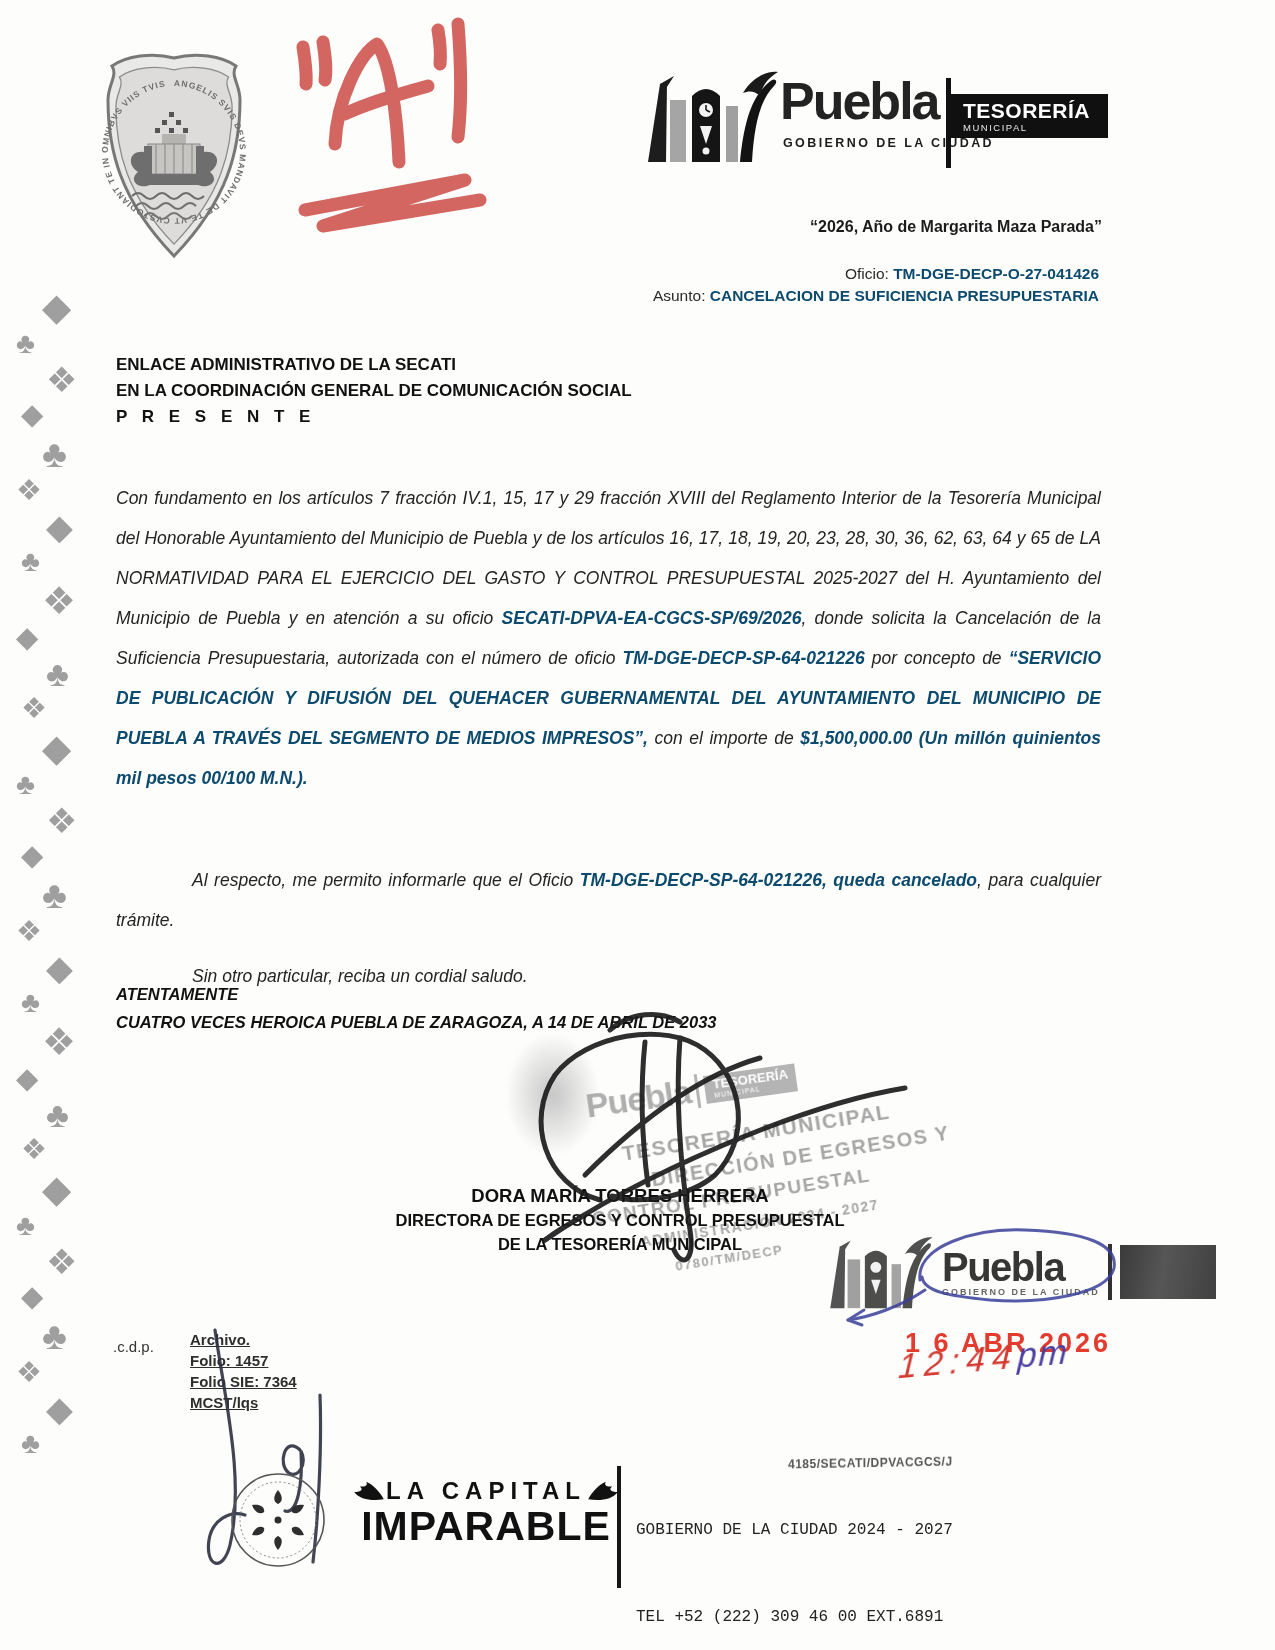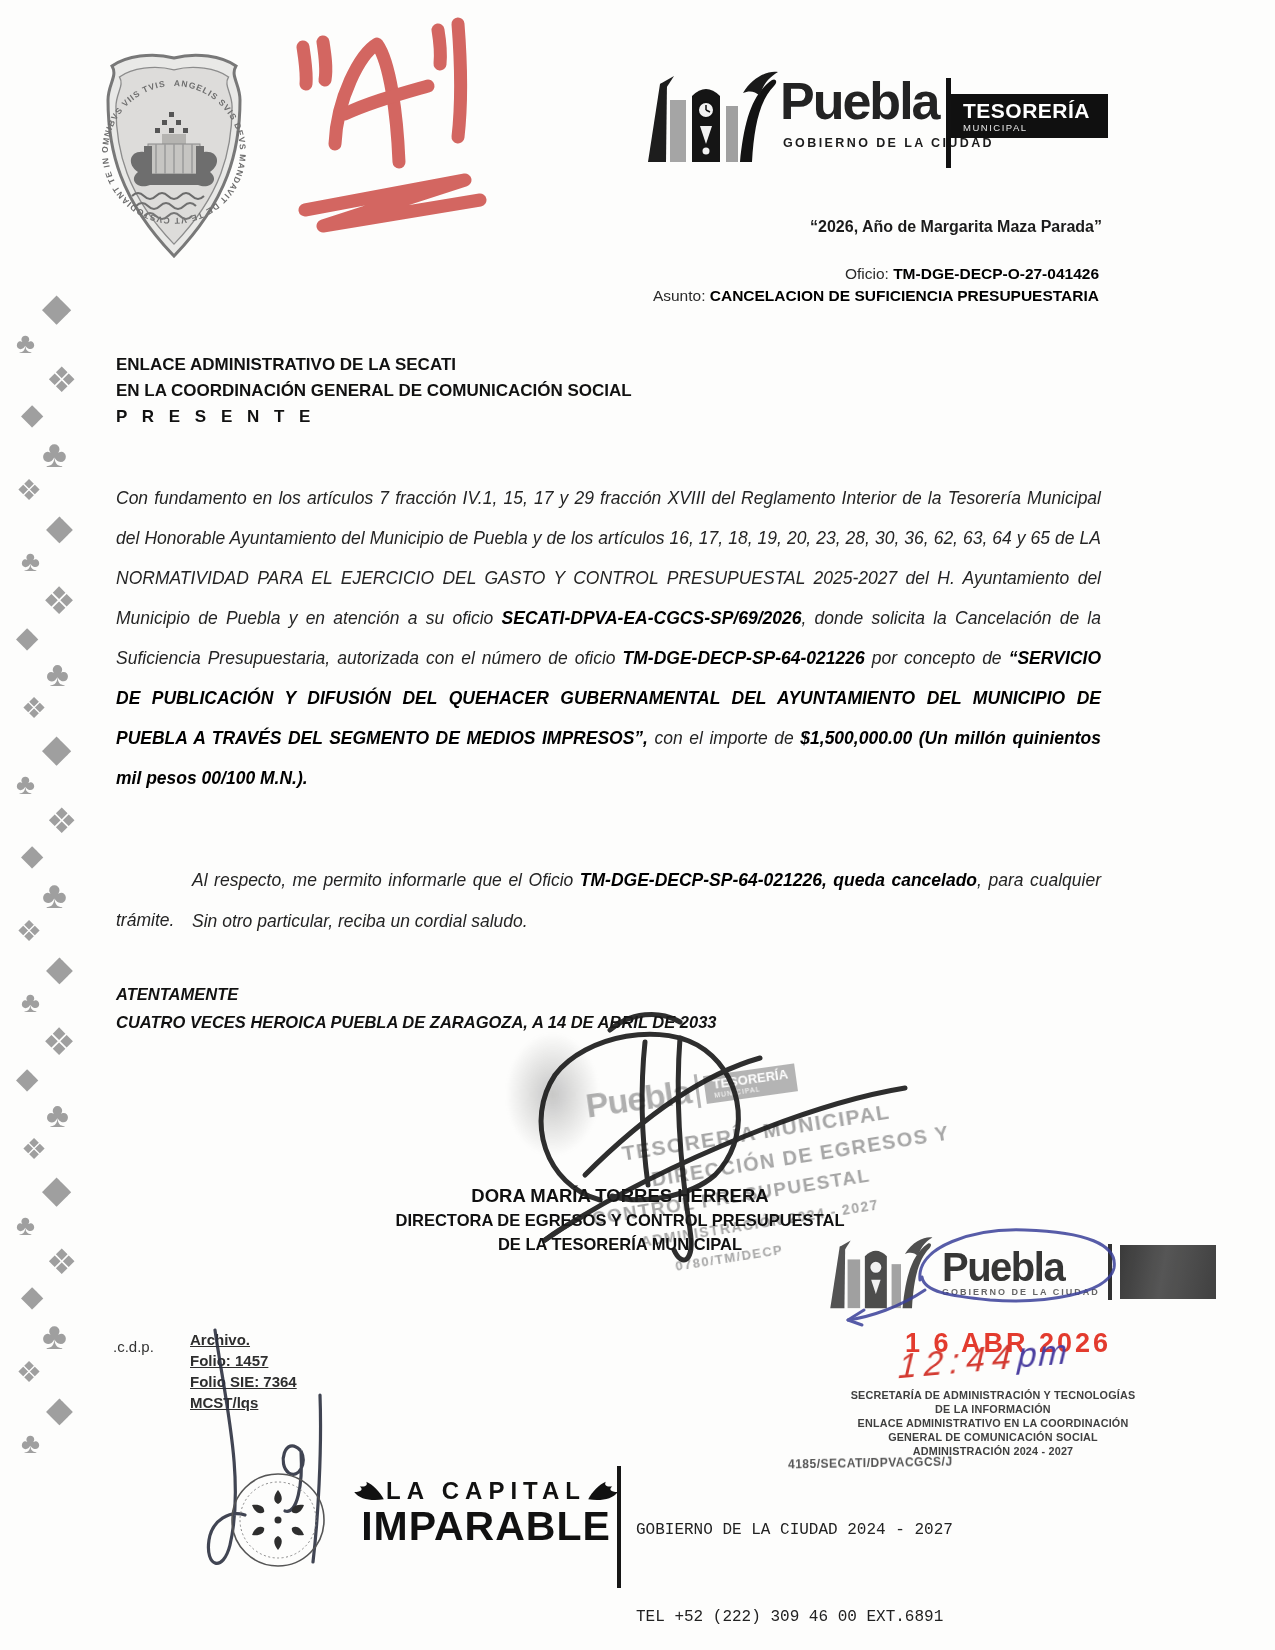--- a/index.html
+++ b/index.html
@@ -1,19 +1,19 @@
 <!DOCTYPE html>
 <html><head>
 <meta charset="utf-8">
 <style>
   html,body{margin:0;padding:0;background:#e8e8e6;}
   #page{position:relative;width:1275px;height:1650px;margin:0 auto;background:#fdfdfc;overflow:hidden;
         font-family:"Liberation Sans",sans-serif;color:#222;}
   .abs{position:absolute;}
-  .b{font-weight:bold;color:#000000;}
+  .b{font-weight:bold;color:#0c4a6e;}
   
   #talavera{left:16px;top:282px;width:86px;height:1360px;overflow:hidden;}
   .tg{display:block;color:#8f8f8f;opacity:.85;line-height:1;filter:blur(.3px);}
   .tg0{font-size:38px;margin:6px 0 0 26px;}
   .tg1{font-size:29px;margin:3px 0 0 0;}
   .tg2{font-size:35px;margin:4px 0 0 30px;}
   .tg3{font-size:29px;margin:3px 0 0 5px;}
   
   .brand-word{font-weight:bold;letter-spacing:-2px;color:#232323;}
   .brand-sub{font-weight:bold;letter-spacing:2.4px;color:#1c1c1c;}
@@ -181,21 +181,21 @@
     <div>EN LA COORDINACIÓN GENERAL DE COMUNICACIÓN SOCIAL</div>
     <div class="presente">P R E S E N T E</div>
   </div>
 
   <div class="abs para" style="top:478px;">
     <span>Con fundamento en los artículos 7 fracción IV.1, 15, 17 y 29 fracción XVIII del Reglamento Interior de la Tesorería Municipal del Honorable Ayuntamiento del Municipio de Puebla y de los artículos  16, 17, 18, 19, 20, 23, 28, 30, 36, 62, 63, 64 y 65 de LA NORMATIVIDAD PARA EL EJERCICIO DEL GASTO Y CONTROL PRESUPUESTAL 2025-2027 del H. Ayuntamiento del Municipio de Puebla y en atención a su oficio </span><span class="b">SECATI-DPVA-EA-CGCS-SP/69/2026</span><span>, donde solicita la Cancelación de la Suficiencia Presupuestaria, autorizada con el número de oficio </span><span class="b">TM-DGE-DECP-SP-64-021226</span><span> por concepto de </span><span class="b">“SERVICIO DE PUBLICACIÓN Y DIFUSIÓN DEL QUEHACER GUBERNAMENTAL DEL AYUNTAMIENTO DEL MUNICIPIO DE PUEBLA A TRAVÉS DEL SEGMENTO DE MEDIOS IMPRESOS”,</span><span> con el importe de </span><span class="b">$1,500,000.00 (Un millón quinientos mil pesos 00/100 M.N.).</span>
   </div>
   <div class="abs para indent" style="top:860px;">
     <span>Al respecto, me permito informarle que el Oficio </span><span class="b">TM-DGE-DECP-SP-64-021226, queda cancelado</span><span>, para cualquier trámite.</span>
   </div>
-  <div class="abs para indent" style="top:901px;">Sin otro particular, reciba un cordial saludo.</div>
+  <div class="abs para indent" style="top:956px;">Sin otro particular, reciba un cordial saludo.</div>
 
   <div id="closing" class="abs">
     <div>ATENTAMENTE</div>
     <div>CUATRO VECES HEROICA PUEBLA DE ZARAGOZA, A 14 DE ABRIL DE 2033</div>
   </div>
 
   <div class="abs speckle"></div>
 
   <div class="abs mini-logo" style="left:585px;top:1072px;transform:rotate(-8deg);">
     <span class="mw">Puebla</span>
@@ -259,27 +259,20 @@
         <path d="M80,58 C76,24 135,6 185,8 C245,10 278,22 274,46 C268,72 205,82 150,78 C110,74 84,70 82,55"></path>
         <path d="M85,68 C60,85 30,95 8,98"></path>
         <path d="M8,98 L24,88 M8,98 L22,103"></path>
       </g>
     </svg>
   </div>
 
   <div id="date-stamp" class="abs">1 6 ABR 2026</div>
   <div id="time-hand" class="abs"><span>12:44</span><span class="pm">pm</span></div>
 
-  <div id="recv-stamp" class="abs">
-    <div>SECRETARÍA DE ADMINISTRACIÓN Y TECNOLOGÍAS</div>
-    <div>DE LA INFORMACIÓN</div>
-    <div>ENLACE ADMINISTRATIVO EN LA COORDINACIÓN</div>
-    <div>GENERAL DE COMUNICACIÓN SOCIAL</div>
-    <div>ADMINISTRACIÓN 2024 - 2027</div>
-  </div>
   <div id="folio-overlay" class="abs">4185/SECATI/DPVACGCS/J</div>
 
   <div id="cdp-label" class="abs">.c.d.p.</div>
   <div id="cdp-block" class="abs">
     <div>Archivo.</div>
     <div>Folio: 1457</div>
     <div>Folio SIE: 7364</div>
     <div>MCST/lqs</div>
   </div>
 

